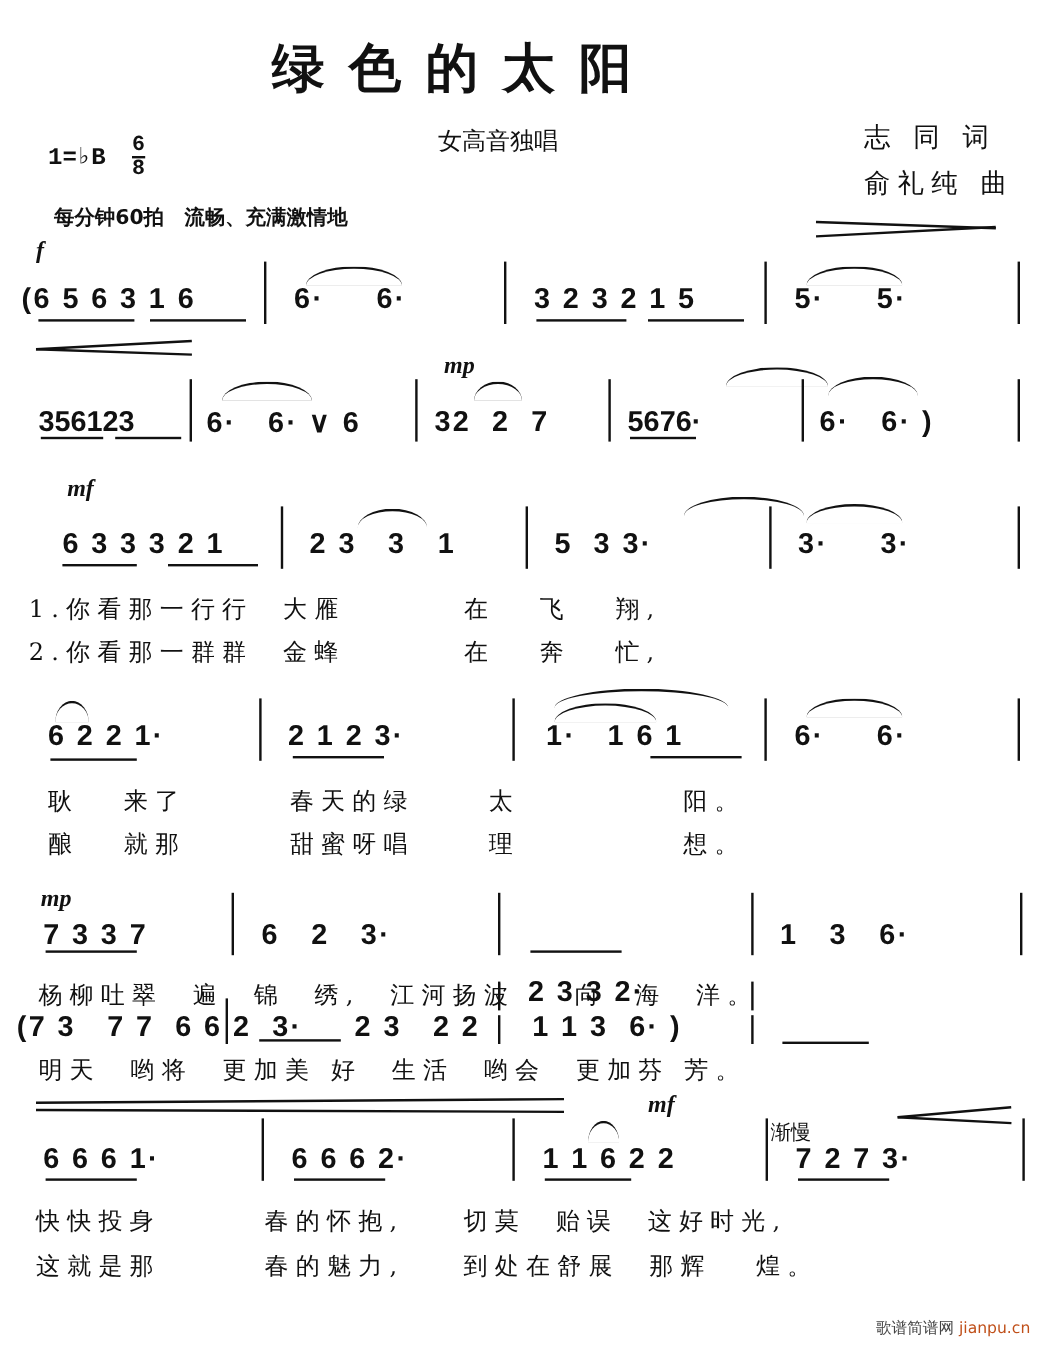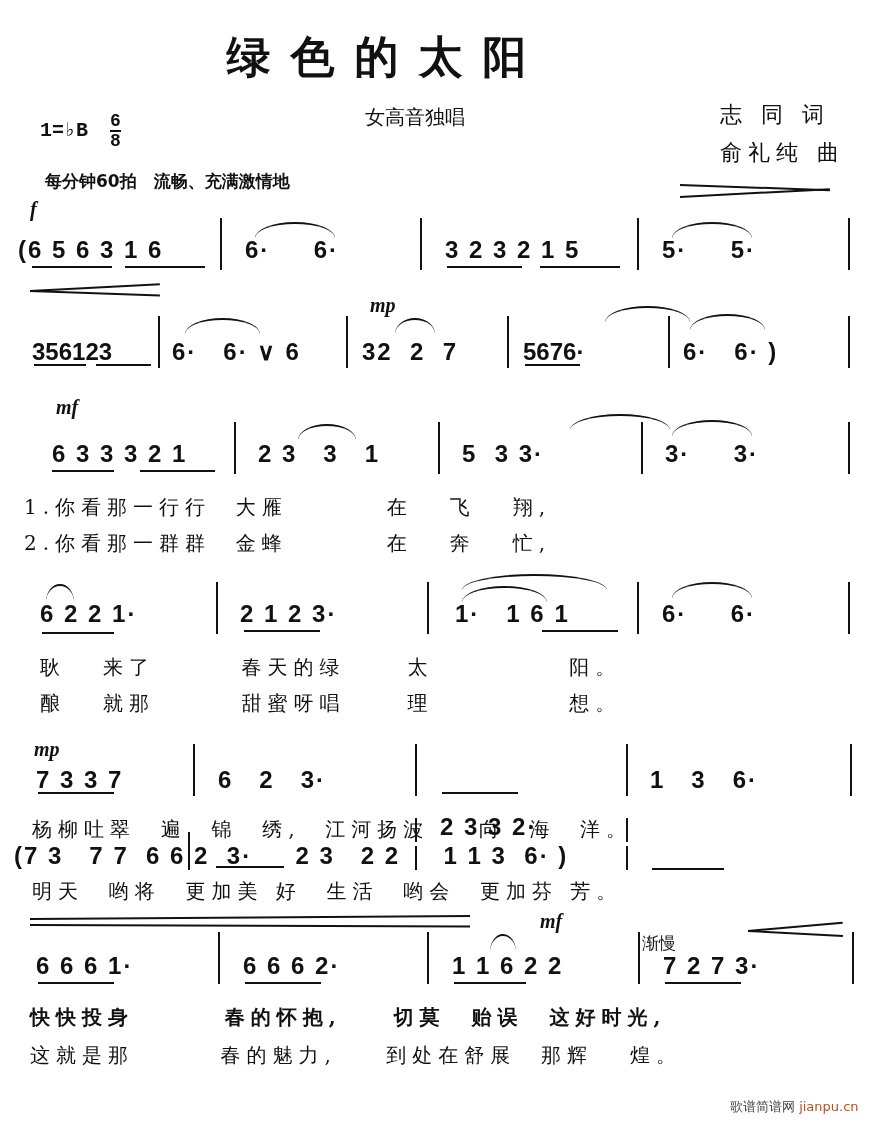--- a/index.html
+++ b/index.html
@@ -147,16 +147,16 @@
 <div class="bar" style="left:427px;top:932px;height:52px;"></div>
 <div class="arc" style="left:490px;top:934px;width:26px;height:16px;"></div>
 <div class="abs notes" style="top:952px;left:452px;">1 1 6 2 2</div>
 <div class="bar" style="left:638px;top:932px;height:52px;"></div>
 <div class="abs notes" style="top:952px;left:663px;">7 2 7 3·</div>
 <div class="bar" style="left:852px;top:932px;height:52px;"></div>
 <div class="ul" style="left:38px;top:982px;width:76px;"></div>
 <div class="ul" style="left:245px;top:982px;width:76px;"></div>
 <div class="ul" style="left:454px;top:982px;width:72px;"></div>
 <div class="ul" style="left:665px;top:982px;width:76px;"></div>
-<div class="abs lyric" style="top:1004px;left:30px;font-weight:bold;"><span>快快投身</span>       <span>春的怀抱,</span>    <span>切莫  贻误</span>  <span>这好时光,</span></div>
+<div class="abs lyric" style="top:1004px;left:30px;"><span>快快投身</span>       <span>春的怀抱,</span>    <span>切莫  贻误</span>  <span>这好时光,</span></div>
 <div class="abs lyric" style="top:1042px;left:30px;"><span>这就是那</span>       <span>春的魅力,</span>    <span>到处在舒展</span>  <span>那辉   煌。</span></div>
 
 <div class="abs wm"><span style="color:#444;">歌谱简谱网</span> <span>jianpu.cn</span></div>
 
 </body></html>

